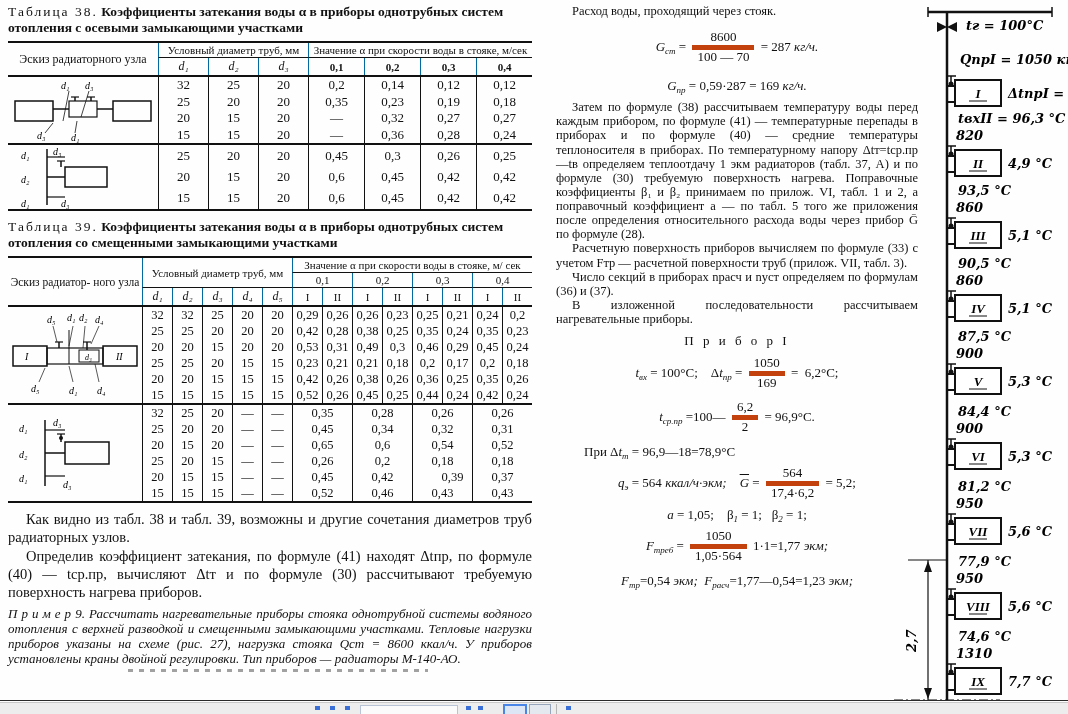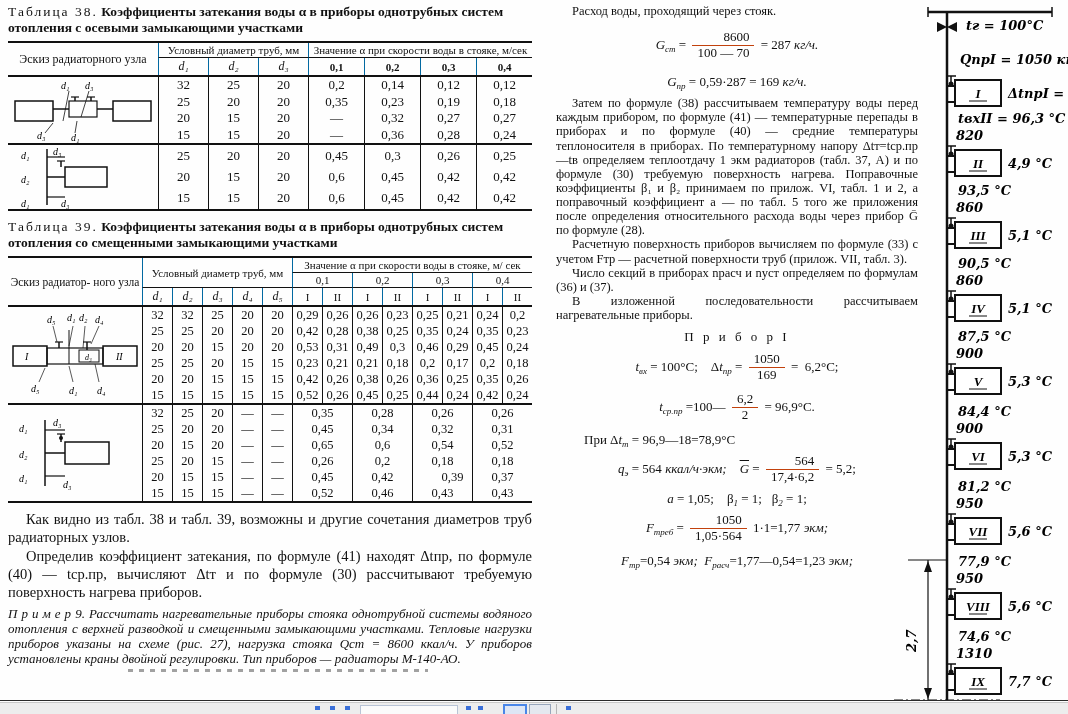--- a/index.html
+++ b/index.html
@@ -35,21 +35,21 @@
 
   
   .col-right{position:absolute;left:556px;top:4px;width:362px;font-size:12.5px;line-height:1.13;}
   .rpara{text-align:justify;margin:0;}
   .rpara .ind{display:inline-block;width:16px;}
   .formula{display:flex;align-items:center;justify-content:center;font-size:13px;margin:7px 0;}
   .formula .sit{font-style:italic;}
   .formula .ssub{font-size:9px;font-style:italic;transform:translateY(4px);}
   .formula .sbar{font-style:italic;text-decoration:overline;}
   .frac{display:inline-flex;flex-direction:column;text-align:center;margin:0 3px;}
-  .frac .num{border-bottom:1px solid #c2410c;padding:0 5px;text-align:right;}
+  .frac .num{border-bottom:5px solid #c2410c;padding:0 5px;}
   .frac .den{padding:0 5px;}
   .pribor-head{letter-spacing:3px;text-align:center;margin:8px 0 4px 0;font-size:13px;}
 
   
   .diagram{position:absolute;left:880px;top:0;width:188px;height:702px;}
   .diagram svg{width:188px;height:702px;}
   .ann{font-style:italic;font-weight:600;font-size:13px;font-family:"DejaVu Serif",serif;}
   .rom{font-style:italic;font-weight:bold;font-size:13px;font-family:"Liberation Serif",serif;}
 
   

